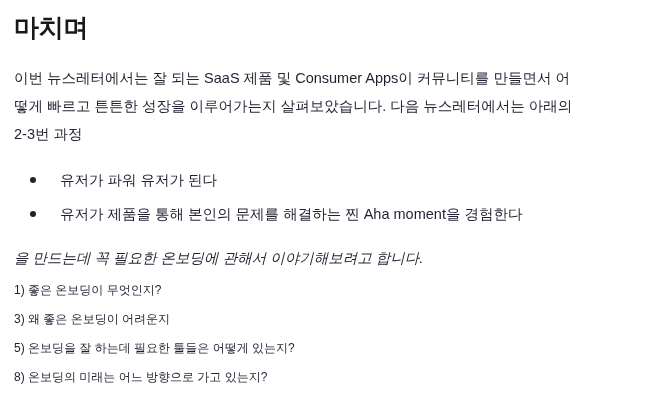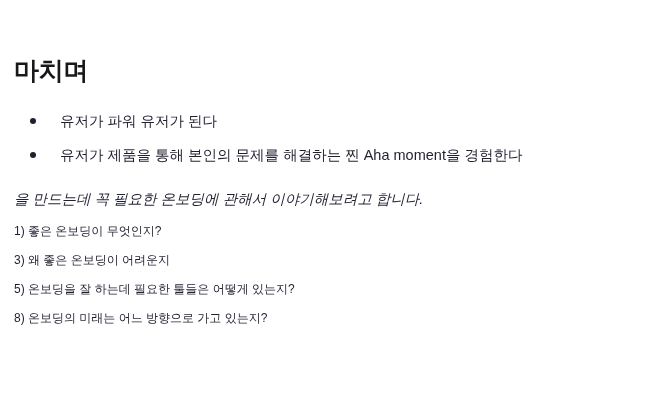--- a/index.html
+++ b/index.html
@@ -11,21 +11,20 @@
     height: 401px;
     background: #ffffff;
     font-family: "Liberation Sans", sans-serif;
     color: #1a1a2e;
     overflow: hidden;
   }
   .page {
     padding: 6px 14px 0 14px;
     box-sizing: border-box;
     width: 597px;
-    margin-top: 43px;
   }
   .heading {
     font-size: 25px;
     font-weight: bold;
     color: #18181b;
     letter-spacing: -0.3px;
     margin: 6px 0 22px 0;
     line-height: 1.2;
   }
   .para {
@@ -76,20 +75,21 @@
     color: #1f2030;
   }
 </style>
 </head>
 <body>
 
 <div class="page">
 
   <h1 class="heading">마치며</h1>
 
+  <p class="para">이번 뉴스레터에서는 잘 되는 SaaS 제품 및 Consumer Apps이 커뮤니티를 만들면서 어떻게 빠르고 튼튼한 성장을 이루어가는지 살펴보았습니다. 다음 뉴스레터에서는 아래의 2-3번 과정</p>
 
   <ul class="bullets">
     <li>
       <span>유저가 파워 유저가 된다</span>
     </li>
     <li>
       <span>유저가 제품을 통해 본인의 문제를 해결하는 찐 Aha moment을 경험한다</span>
     </li>
   </ul>
 

